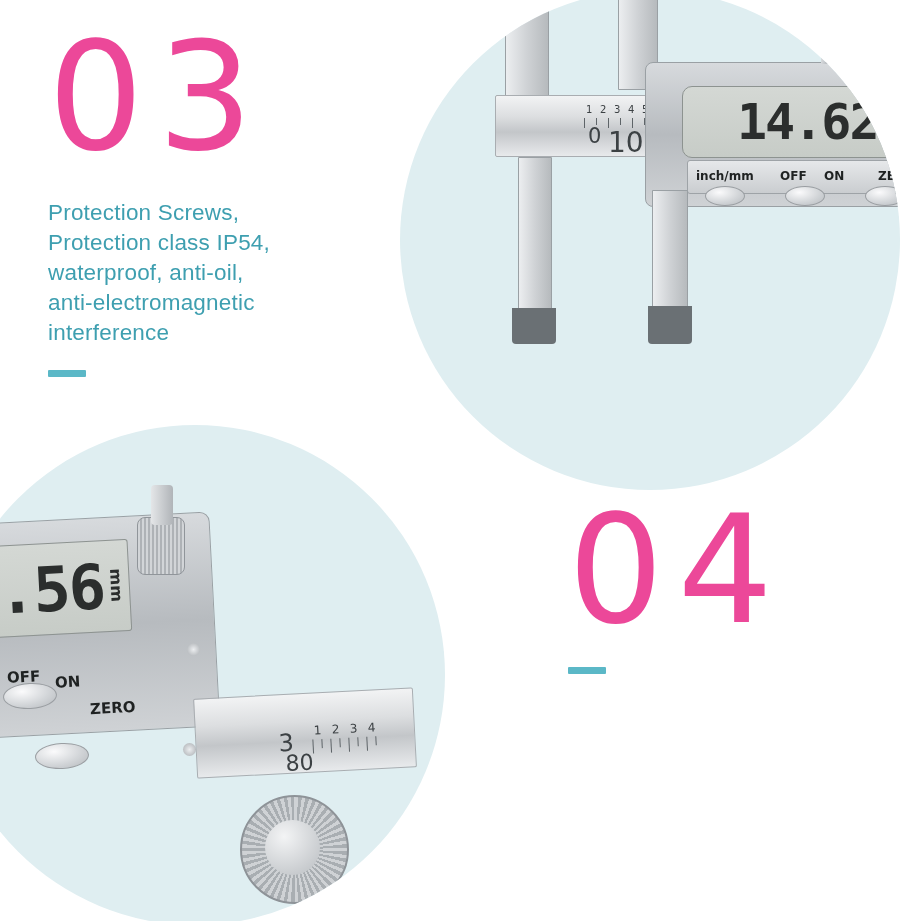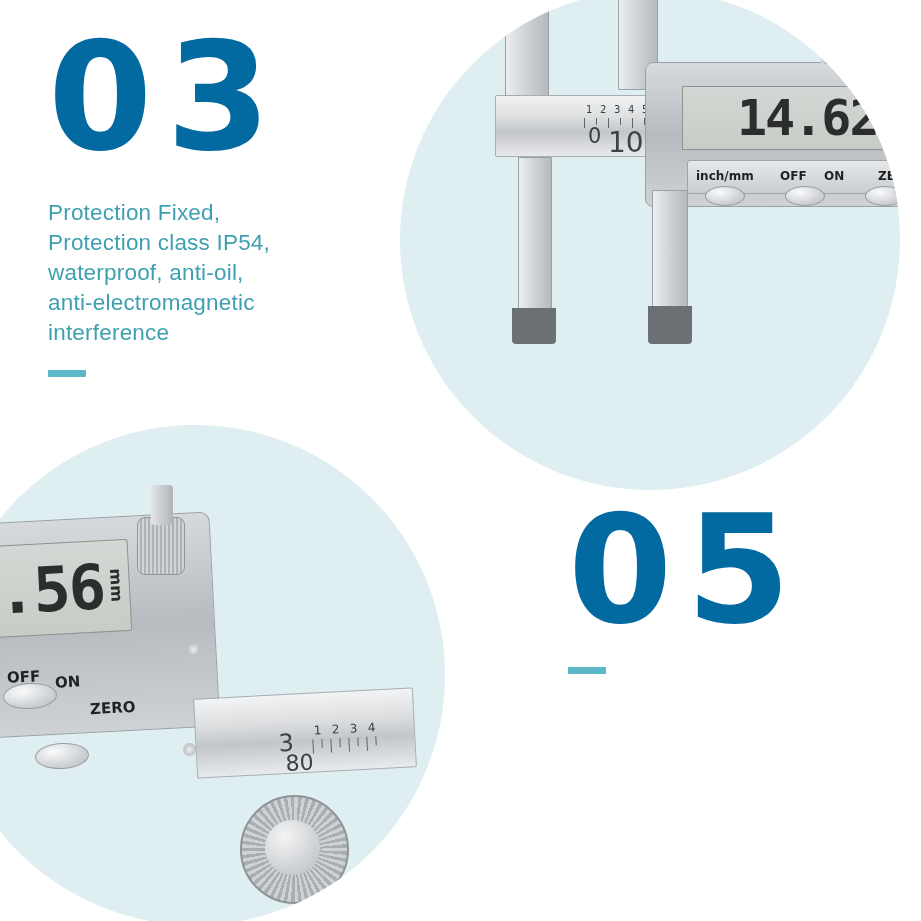--- a/index.html
+++ b/index.html
@@ -22,22 +22,22 @@
     overflow: hidden;
   }
 
   
   .feature-block {
     position: absolute;
   }
   .num {
     font-size: 150px;
     line-height: 1;
-    font-weight: bold;
-    color: #0369a1;
+    font-weight: normal;
+    color: #ec4899;
     letter-spacing: 14px;
     font-family: "DejaVu Sans", sans-serif;
   }
   .caption {
     margin-top: 26px;
     font-size: 22.5px;
     line-height: 30px;
     color: #3e9fb0;
     letter-spacing: 0.2px;
   }
@@ -137,21 +137,21 @@
     box-sizing: border-box;
   }
 </style>
 </head>
 <body>
 
 <div class="page">
 
   <div class="feature-block" style="left:48px; top:22px; width:330px;">
     <div class="num">03</div>
-    <div class="caption" style="white-space:pre-line;">Protection Fixed,
+    <div class="caption" style="white-space:pre-line;">Protection Screws,
 Protection class IP54,
 waterproof, anti-oil,
 anti-electromagnetic
 interference</div>
     <div class="dash"></div>
   </div>
 
   <div class="photo" style="left:400px; top:-10px; width:500px; height:500px;">
     <div class="photo-inner">
 
@@ -176,21 +176,21 @@
         <div class="tick" style="left:148px; top:22px; width:1px; height:7px;"></div>
         <div class="tick" style="left:160px; top:22px; width:1px; height:10px;"></div>
         <div class="tick" style="left:172px; top:22px; width:1px; height:7px;"></div>
       </div>
 
       <div class="steel-dark" style="left:245px; top:72px; width:280px; height:145px; border-radius:8px 0 0 8px;"></div>
 
       <div class="screw" style="left:412px; top:4px; width:30px; height:42px; border-radius:6px;"></div>
       <div style="position:absolute; left:421px; top:44px; width:9px; height:30px; background:linear-gradient(90deg,#d8dbde,#a8acb0);"></div>
 
-      <div class="lcd" style="left:282px; top:96px; width:240px; height:64px; border-radius:0;">
+      <div class="lcd" style="left:282px; top:96px; width:240px; height:72px; border-radius:10px;">
         <span class="lcd-text" style="font-size:50px;">14.62</span>
         <span class="lcd-unit" style="font-size:18px; margin-left:4px; margin-right:2px;">mm</span>
       </div>
 
       <div class="btn-strip" style="left:287px; top:170px; width:240px; height:34px; border-radius:3px;">
         <span class="btn-label" style="left:8px; top:8px; font-size:12px;">inch/mm</span>
         <span class="btn-label" style="left:92px; top:8px; font-size:12px;">OFF</span>
         <span class="btn-label" style="left:136px; top:8px; font-size:12px;">ON</span>
         <span class="btn-label" style="left:190px; top:8px; font-size:12px;">ZERO</span>
       </div>
@@ -249,17 +249,17 @@
 
       <div style="position:absolute; left:295px; top:370px; width:105px; height:105px; border-radius:50%;
                   background:repeating-conic-gradient(#cfd2d5 0deg 4deg, #a9aeb2 4deg 8deg);
                   border:2px solid #8e9398;"></div>
       <div style="position:absolute; left:320px; top:395px; width:55px; height:55px; border-radius:50%;
                   background:radial-gradient(circle at 35% 30%,#f3f4f5,#b9bdc1);"></div>
     </div>
   </div>
 
   <div class="feature-block" style="left:568px; top:495px; width:330px;">
-    <div class="num">05</div>
+    <div class="num">04</div>
     <div class="dash"></div>
   </div>
 
 </div>
 
 </body></html>

